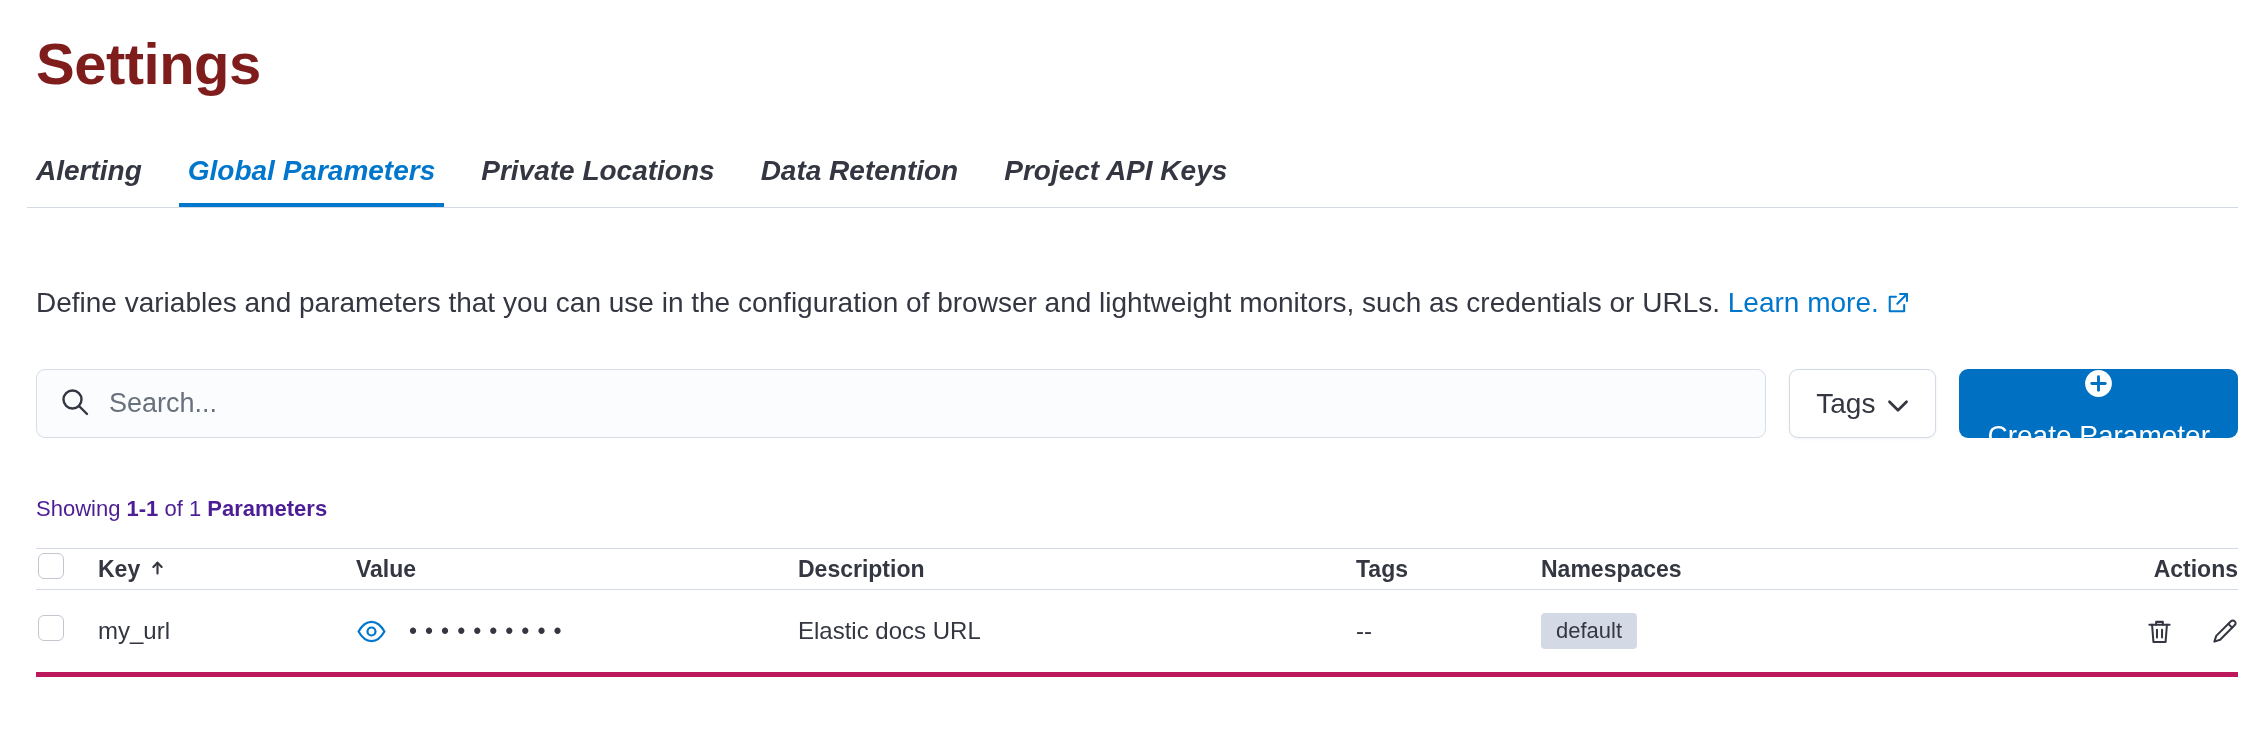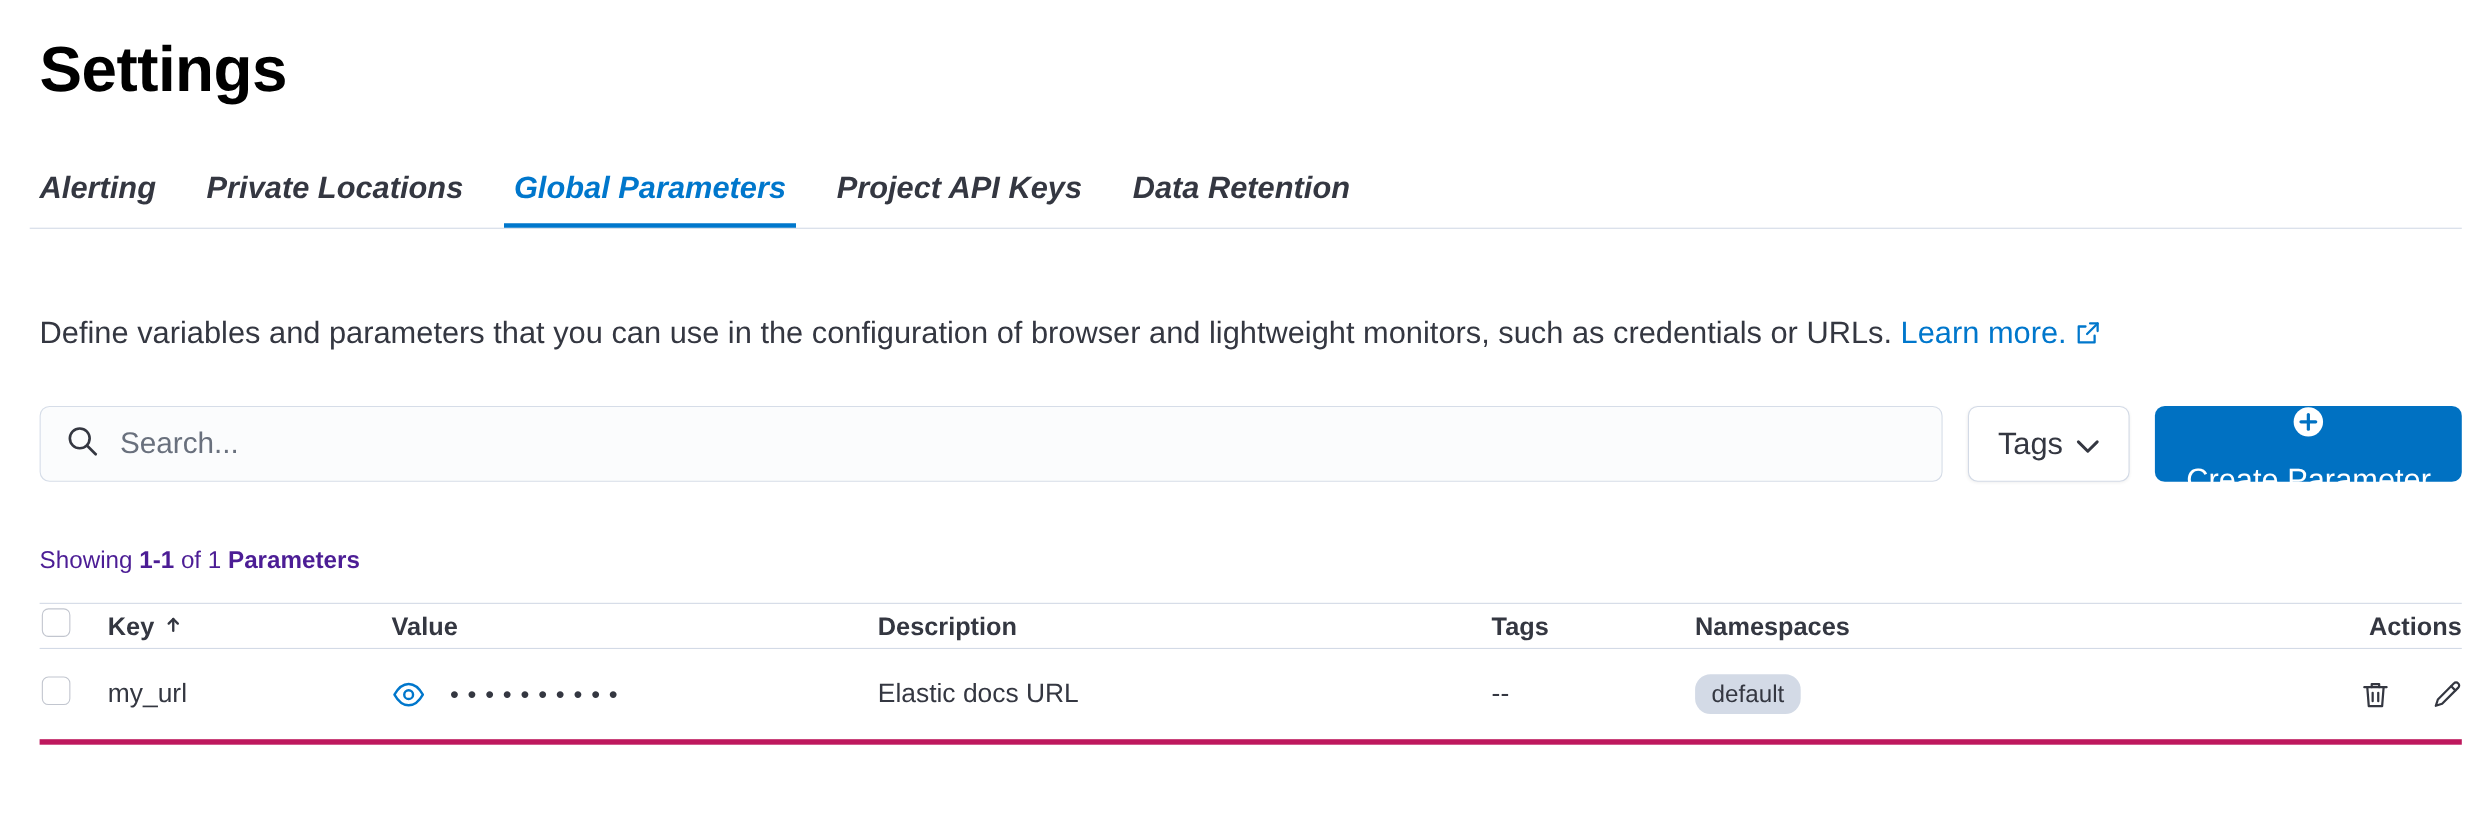--- a/index.html
+++ b/index.html
@@ -1,21 +1,21 @@
 <!DOCTYPE html>
 <html><head>
 <meta charset="utf-8">
 <style>
   * { box-sizing: border-box; margin: 0; padding: 0; }
   html,body { width: 2262px; height: 754px; background: #ffffff; overflow: hidden;
     font-family: "Liberation Sans", "DejaVu Sans", sans-serif; color: #343741; }
   .page { padding: 30px 24px 0 36px; }
 
   
-  .page-title { font-size: 58px; font-weight: 700; color: #000000; letter-spacing: -0.5px; }
+  .page-title { font-size: 58px; font-weight: 700; color: #7f1d1d; letter-spacing: -0.5px; }
 
   
   .tabs { display: flex; gap: 28px; margin-top: 44px; margin-left: -9px;
     border-bottom: 1px solid #d3dae6; font-style: italic; }
   .tab { font-size: 28px; font-weight: 700; color: #343741; padding: 14px 9px 20px;
     cursor: pointer; white-space: nowrap; }
   .tab.active { color: #0077cc; box-shadow: inset 0 -4px 0 #0077cc; }
 
   
   .description { margin-top: 74px; font-size: 28px; line-height: 41px; color: #343741;
@@ -53,37 +53,37 @@
   .trow { height: 87px; border-bottom: 5px solid #be185d; font-size: 24px; }
   .th-key { display: inline-flex; align-items: center; gap: 8px; cursor: pointer; }
   .cell-actions-h { justify-self: end; }
   .checkbox { appearance: none; -webkit-appearance: none; width: 26px; height: 26px;
     border: 1px solid #c2c6cf; border-radius: 6px; background: #ffffff; cursor: pointer;
     margin-left: 2px; }
   .value-cell { display: flex; align-items: center; gap: 22px; }
   .eye-btn { background: none; border: none; padding: 0; cursor: pointer; line-height: 0; }
   .masked { font-size: 23px; letter-spacing: 8px; color: #343741; }
   .badge { display: inline-block; background: #d3dae6; color: #343741; font-size: 22px;
-    padding: 5px 15px; border-radius: 14px; font-weight: 500; }
+    padding: 5px 15px; border-radius: 4px; font-weight: 500; }
   .actions-cell { display: flex; justify-content: flex-end; align-items: center; gap: 38px; }
   .icon-btn { background: none; border: none; padding: 0; cursor: pointer; line-height: 0; }
 </style>
 </head>
 <body>
 
 <div class="page">
 
   <h1 class="page-title">Settings</h1>
 
   <nav class="tabs">
     <div class="tab">Alerting</div>
+    <div class="tab active">Global Parameters</div>
     <div class="tab">Private Locations</div>
-    <div class="tab active">Global Parameters</div>
+    <div class="tab">Data Retention</div>
     <div class="tab">Project API Keys</div>
-    <div class="tab">Data Retention</div>
   </nav>
 
   <p class="description">
     <span>Define variables and parameters that you can use in the configuration of browser and lightweight monitors, such as credentials or URLs.</span>
     <a class="link"><span>Learn more.</span><span class="ext-icon"><svg width="22" height="22" viewBox="0 0 16 16" fill="none" stroke="#0077cc" stroke-width="1.5" stroke-linecap="round" stroke-linejoin="round">
             <path d="M9.5 1.5 H14.5 V6.5"></path>
             <path d="M14.5 1.5 L7.5 8.5"></path>
             <path d="M12.5 9.5 V14 H2 V3.5 H6.5"></path>
           </svg></span></a>
   </p>

